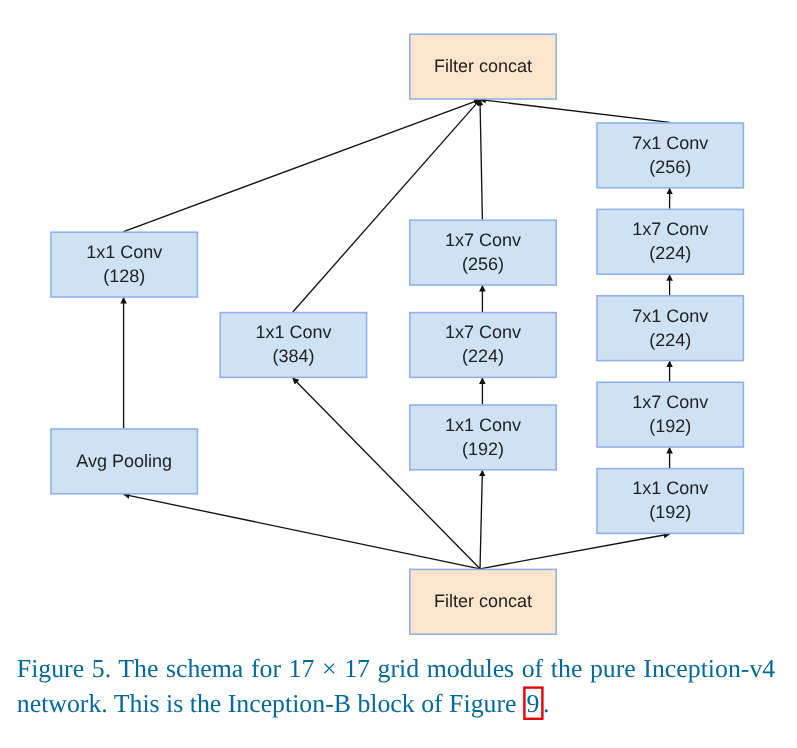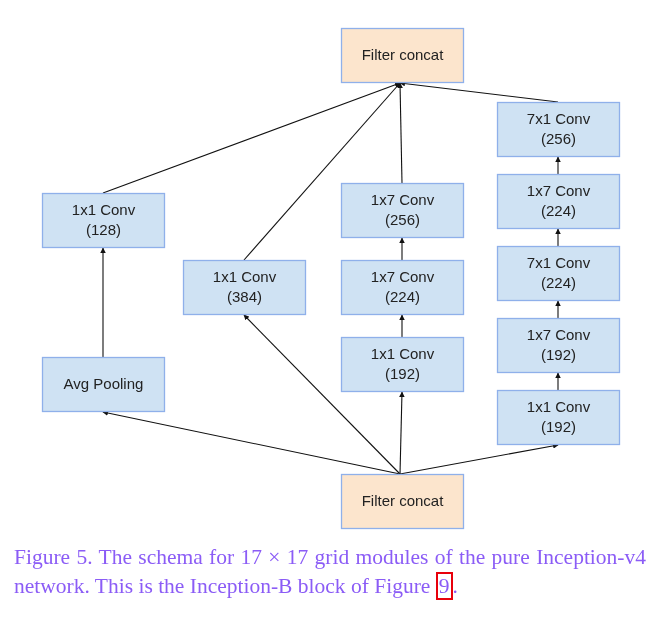--- a/index.html
+++ b/index.html
@@ -1,21 +1,21 @@
 <!DOCTYPE html>
 <html><head>
 <meta charset="utf-8">
 <style>
   html, body { margin: 0; padding: 0; background: #ffffff; }
   body { width: 664px; height: 623px; position: relative; overflow: hidden; font-family: "Liberation Sans", sans-serif; }
   #diagram { position: absolute; left: 0; top: 0; }
   .node-label { font-family: "Liberation Sans", sans-serif; font-size: 15px; fill: #222222; text-anchor: middle; }
   .caption {
     position: absolute; left: 14px; top: 543px; width: 632px;
-    font-family: "Liberation Serif", serif; font-size: 21.5px; line-height: 29px; color: #8b5cf6;
+    font-family: "Liberation Serif", serif; font-size: 21.5px; line-height: 29px; color: #0369a1;
     text-align: justify; text-align-last: left;
   }
   .caption .ref { border: 2px solid #e8000b; padding: 0 1px; }
 </style>
 </head>
 <body>
 
 <svg id="diagram" width="664" height="540" xmlns="http://www.w3.org/2000/svg">
   <defs>
     <marker id="arrowhead" viewBox="0 0 10 10" refX="9" refY="5" markerWidth="5" markerHeight="5" orient="auto-start-reverse">

